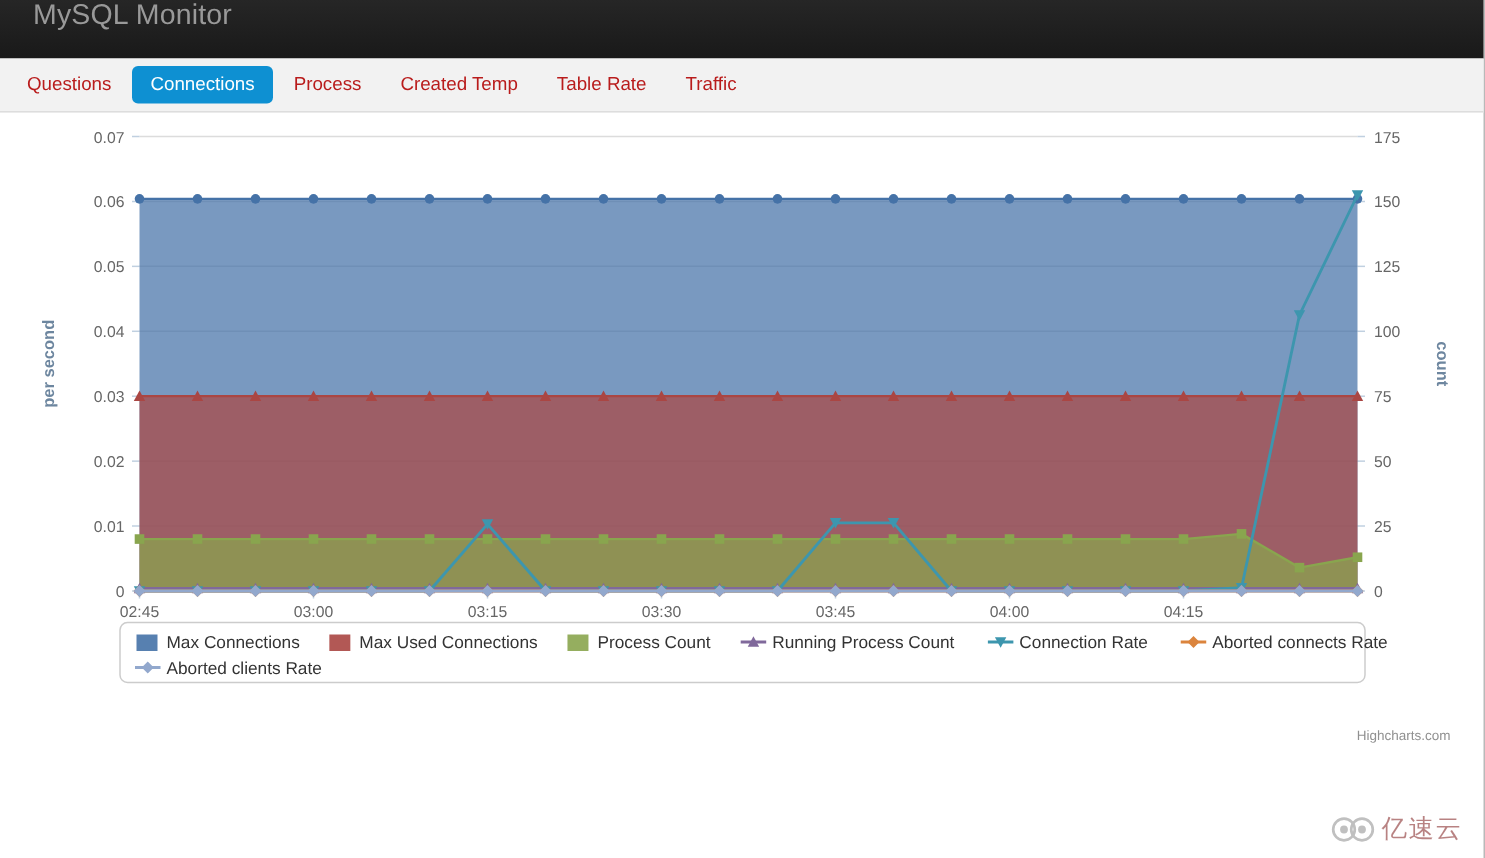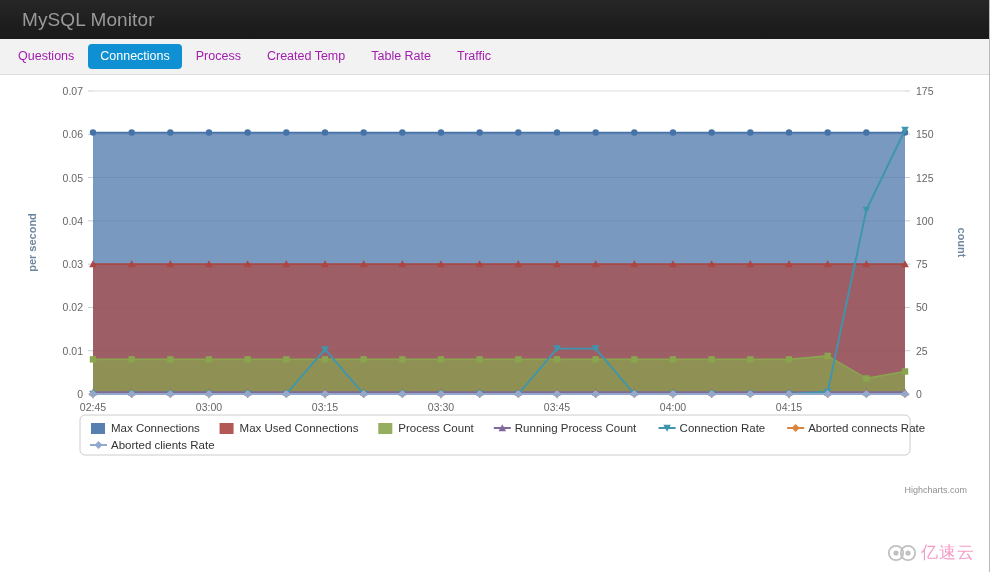--- a/index.html
+++ b/index.html
@@ -16,21 +16,21 @@
     background: #ffffff;
     border-right: 1px solid #b9b9b9;
   }
 
   
   .navbar {
     height: 39px;
     background: #1f1f1f;
     background: linear-gradient(#262626, #191919);
     display: flex;
-    align-items: center;
+    align-items: flex-start;
     padding-left: 22px;
   }
   .navbar-brand {
     color: #999999;
     font-size: 19px;
     font-weight: normal;
     letter-spacing: .1px;
     white-space: nowrap;
   }
 
@@ -39,21 +39,21 @@
     height: 36px;
     background: #f2f2f2;
     border-bottom: 1px solid #dddddd;
     display: flex;
     align-items: center;
     padding-left: 6px;
     gap: 2px;
   }
   .tab {
     font-size: 12.5px;
-    color: #a21caf;
+    color: #b91c1c;
     padding: 5px 12px;
     border-radius: 4px;
     line-height: 15px;
     white-space: nowrap;
     cursor: pointer;
   }
   .tab.active {
     background: #0e90d2;
     color: #ffffff;
   }
@@ -103,21 +103,21 @@
     position: absolute;
     right: 14px;
     bottom: 8px;
     display: flex;
     align-items: center;
     gap: 4px;
     opacity: .55;
   }
   .watermark .wm-text {
     font-size: 17px;
-    color: #ec4899;
+    color: #7f1d1d;
     font-family: "DejaVu Sans", sans-serif;
     letter-spacing: 1px;
   }
   .wm-mark { display:block; }
 </style>
 </head>
 <body>
 
 <div id="page">
 

